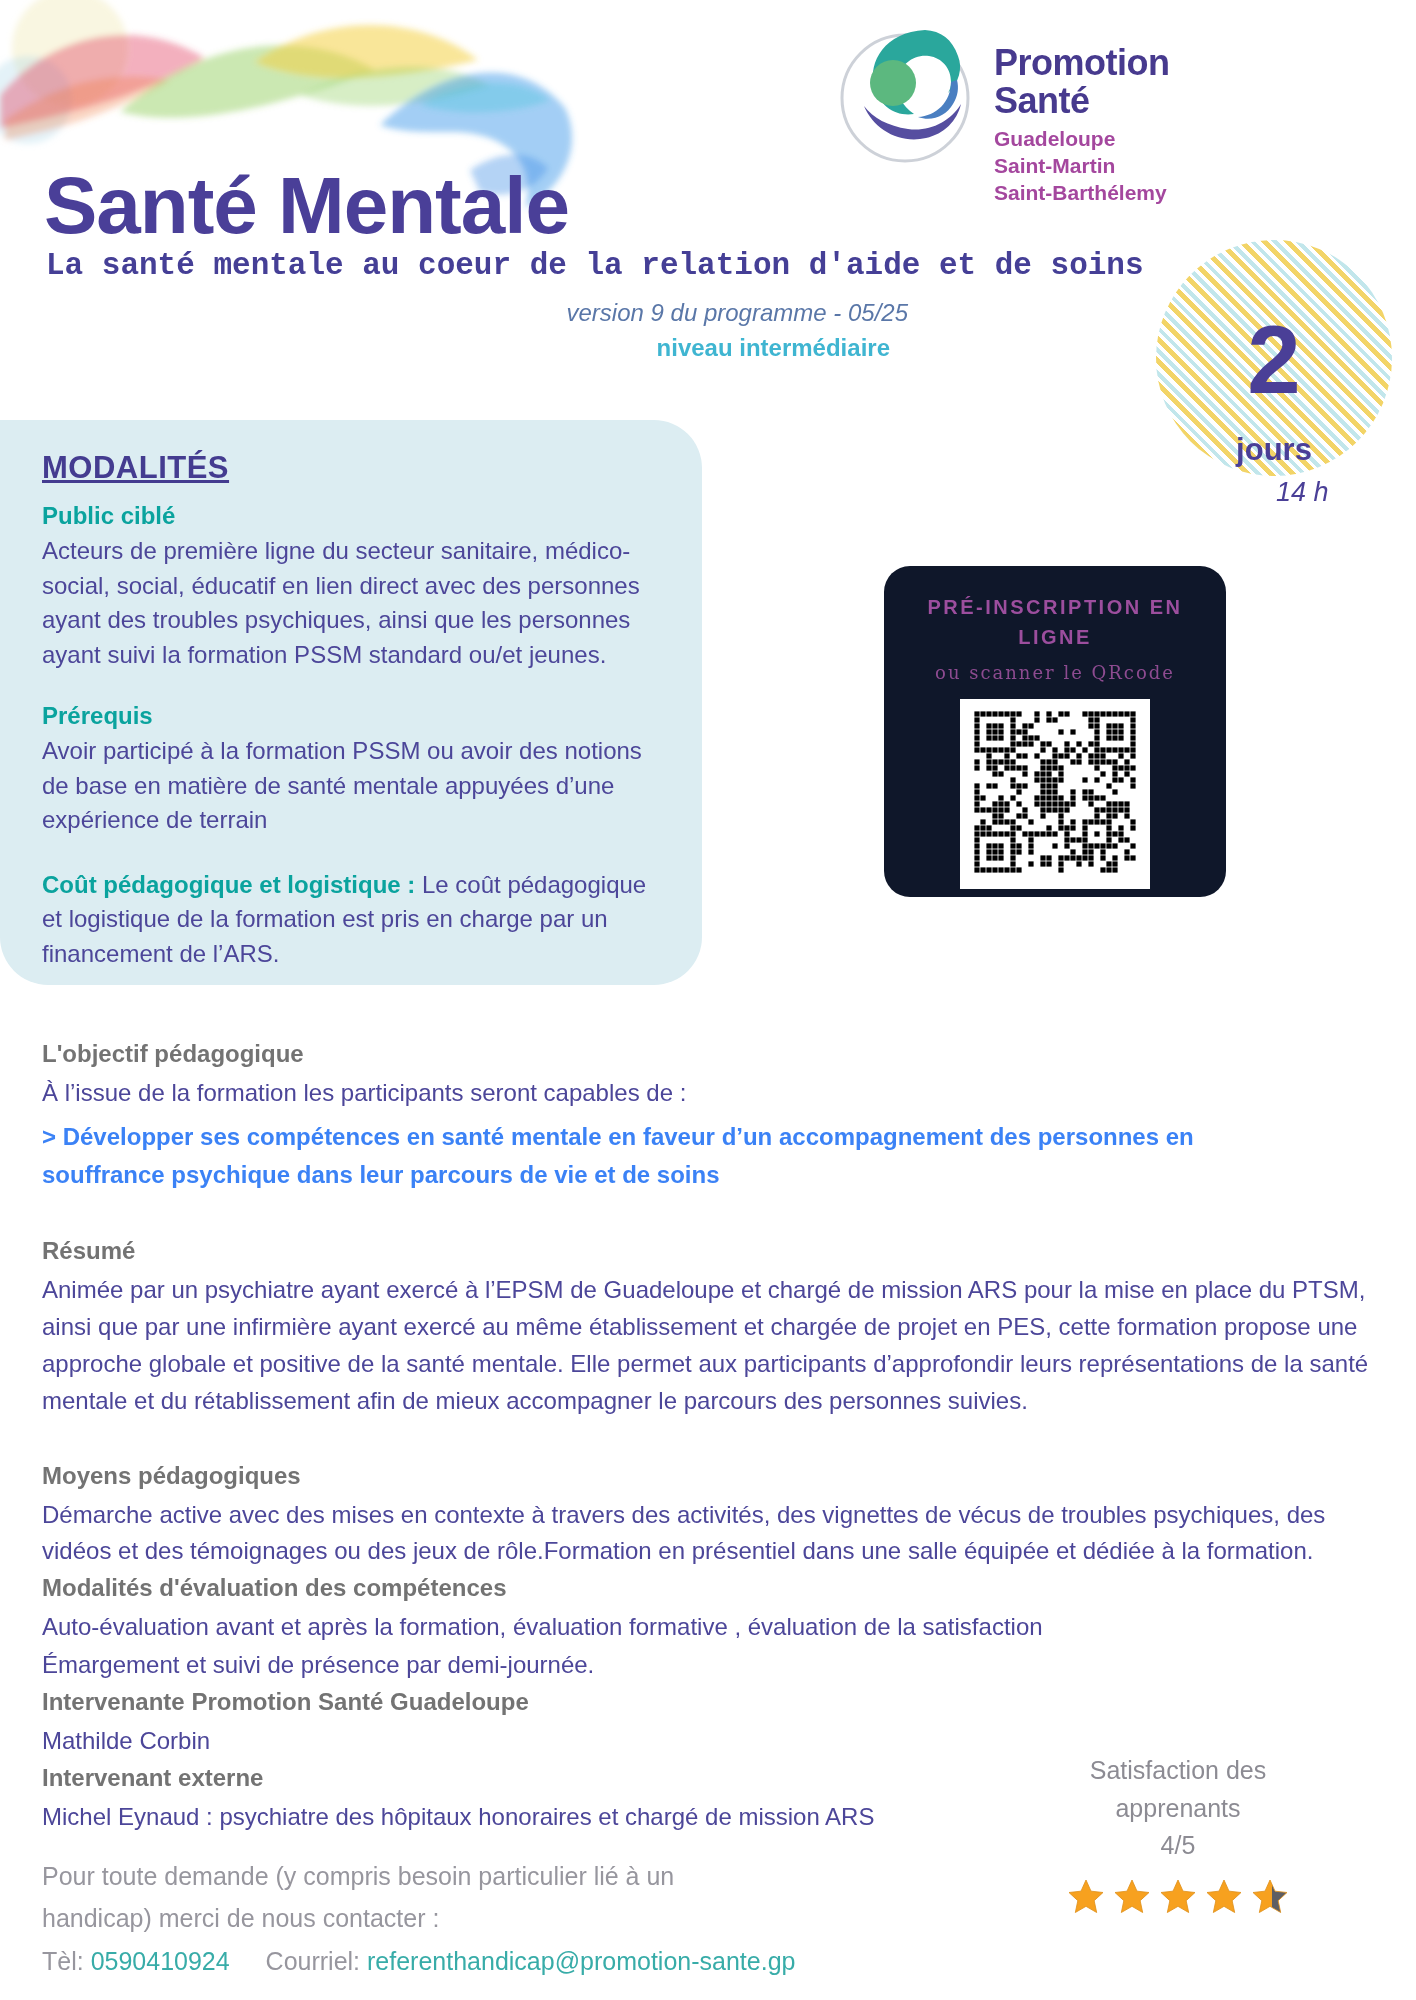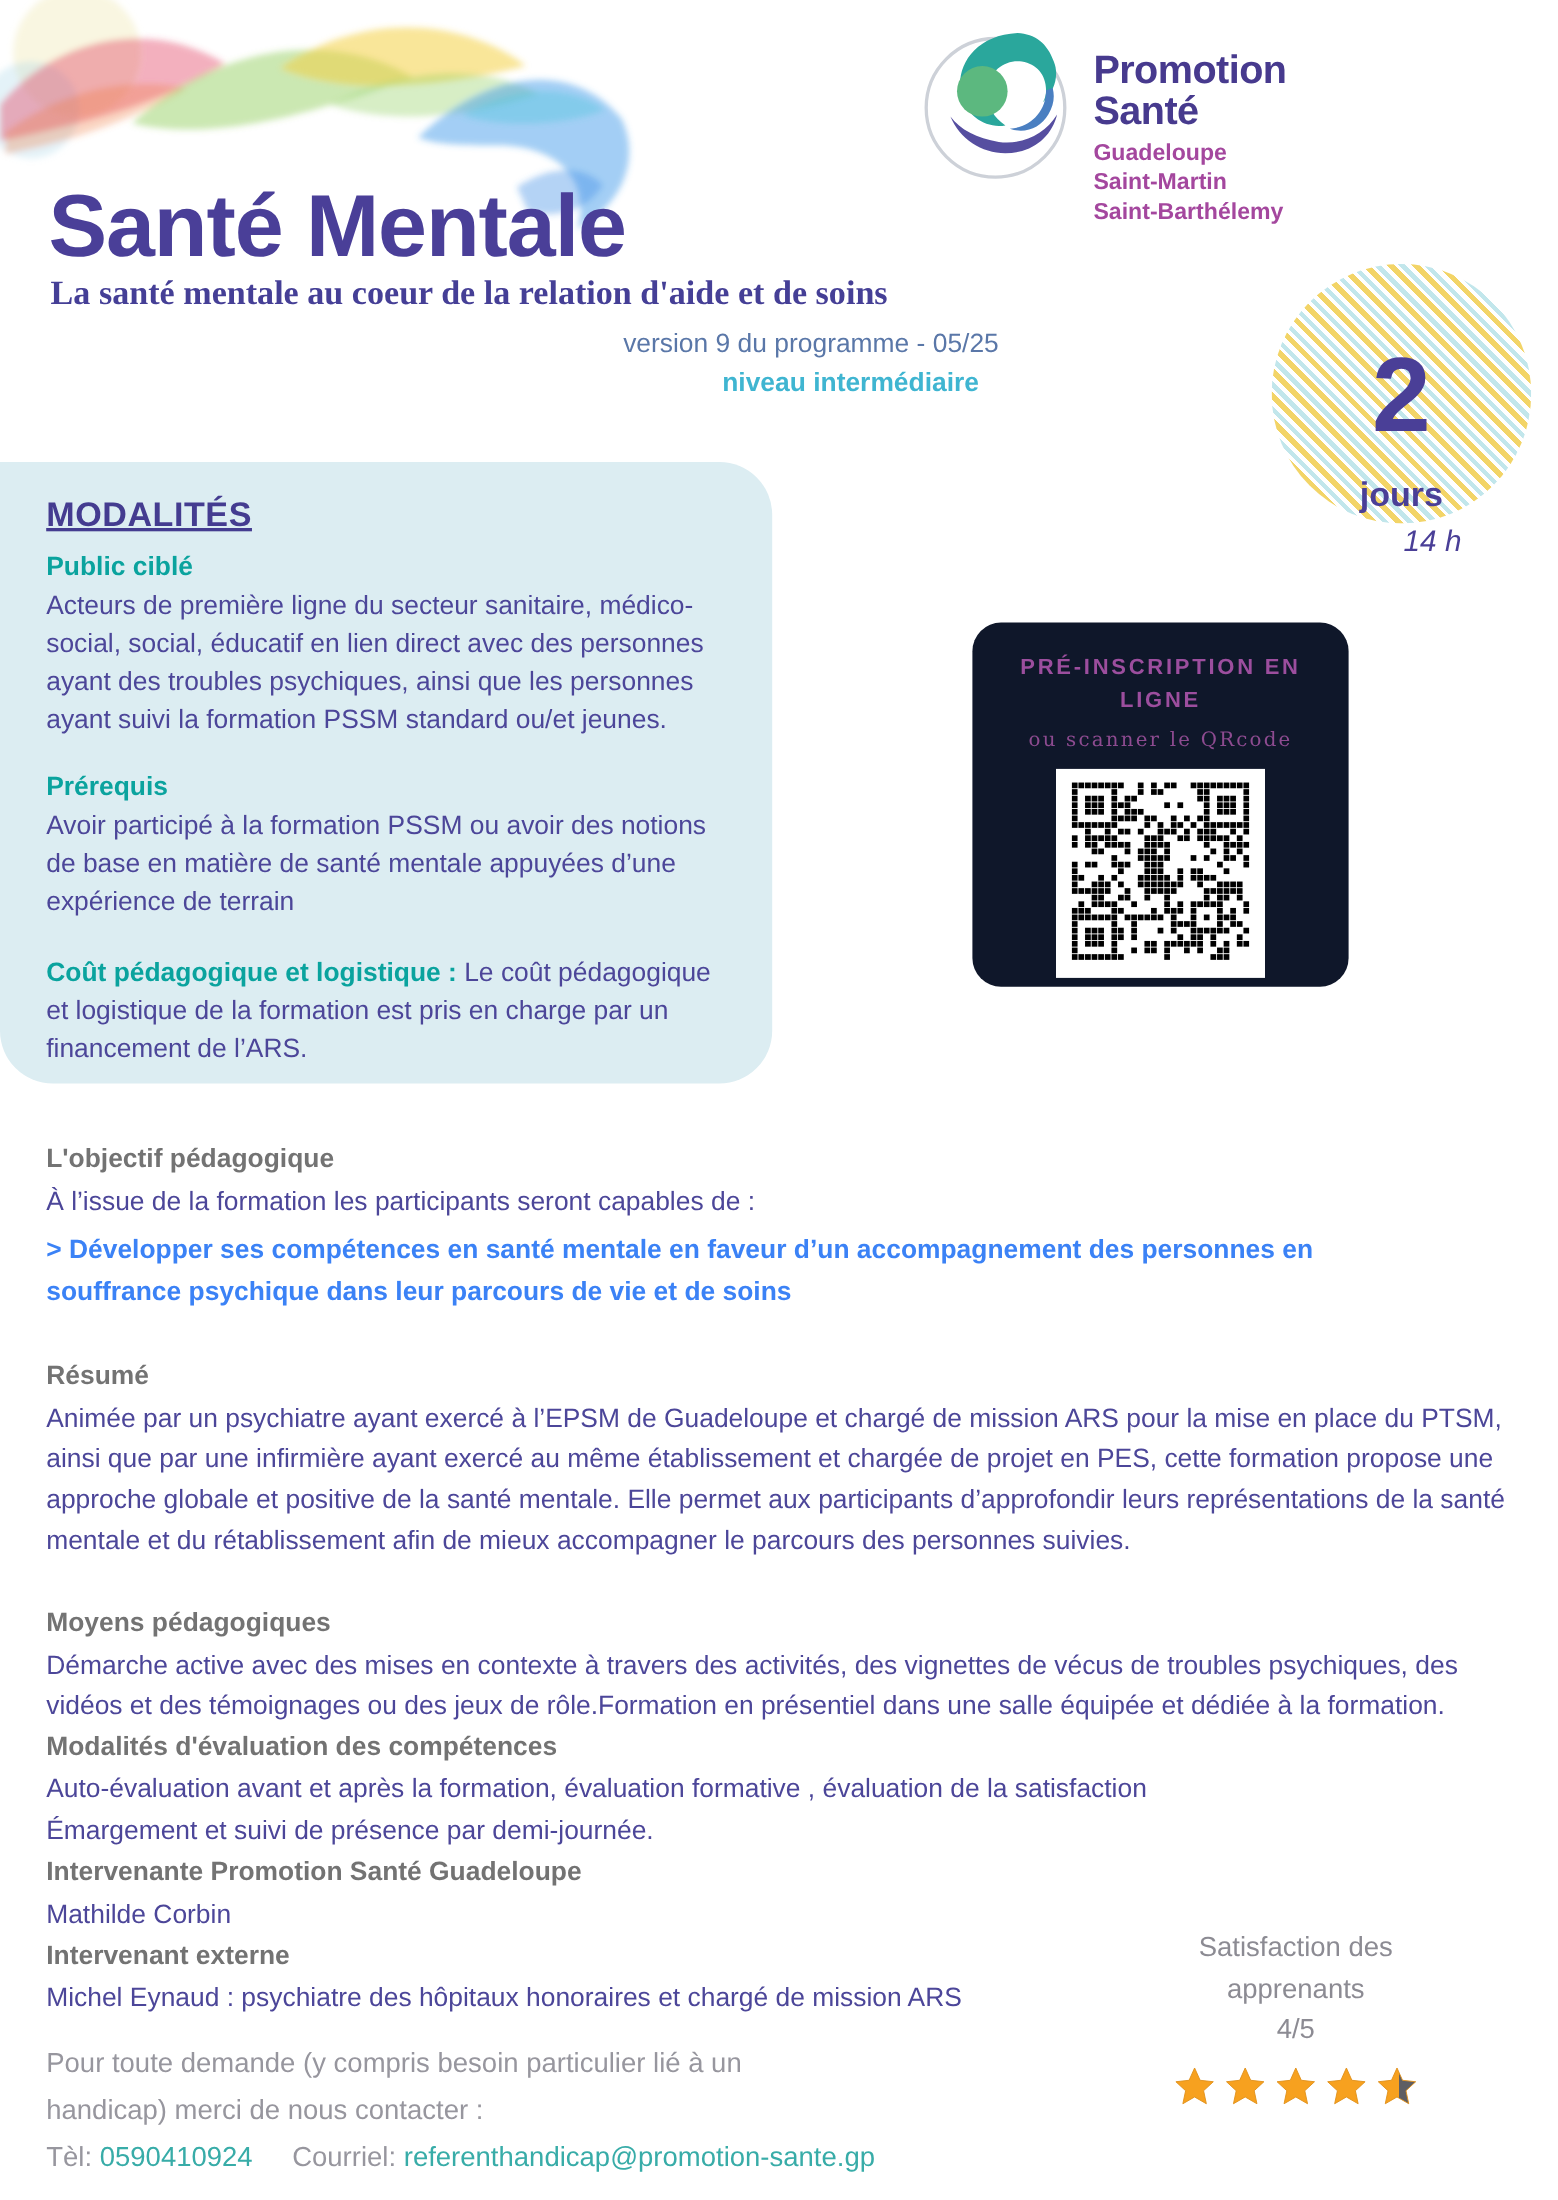--- a/index.html
+++ b/index.html
@@ -12,22 +12,22 @@
   
   #logo{position:absolute;left:830px;top:18px;width:580px;display:flex;align-items:flex-start;}
   #logo .mark{width:150px;height:150px;flex:0 0 auto;}
   #logo .words{margin-left:14px;padding-top:26px;}
   #logo .brand{font-weight:700;font-size:36px;line-height:1.05;color:#473a8e;letter-spacing:-0.5px;}
   #logo .region{font-weight:700;font-size:21px;line-height:1.25;color:#a4479e;margin-top:1px;}
   #logo .regions{margin-top:6px;}
 
   
   #title{position:absolute;left:44px;top:160px;font-size:80px;font-weight:700;color:#4a3f98;letter-spacing:-1px;}
-  #subtitle{position:absolute;left:46px;top:248px;font-family:Liberation Serif, serif;font-size:31px;font-weight:700;color:#453f96;}
-  #version{position:absolute;left:420px;top:299px;width:488px;text-align:right;font-size:24px;color:#5a77a8;}
+  #subtitle{position:absolute;left:46px;top:248px;font-family:Liberation Mono, monospace;font-size:31px;font-weight:700;color:#453f96;}
+  #version{position:absolute;left:420px;top:299px;width:488px;text-align:right;font-style:italic;font-size:24px;color:#5a77a8;}
   #level{position:absolute;left:420px;top:334px;width:470px;text-align:right;font-weight:700;font-size:24px;color:#3fb5d1;}
 
   
   #badge{position:absolute;left:1156px;top:240px;width:250px;height:300px;}
   #badge .disc{position:absolute;left:0;top:0;width:236px;height:236px;border-radius:50%;
     background-color:#fff;
     background-image:
       repeating-linear-gradient(45deg, rgba(242,210,95,.95) 0 5px, transparent 5px 16px),
       repeating-linear-gradient(45deg, transparent 0 8px, rgba(183,226,232,.85) 8px 12px, transparent 12px 16px);}
   #badge .num{position:absolute;left:0;top:72px;width:236px;text-align:center;font-size:96px;line-height:1;font-weight:700;color:#4a3f97;}

